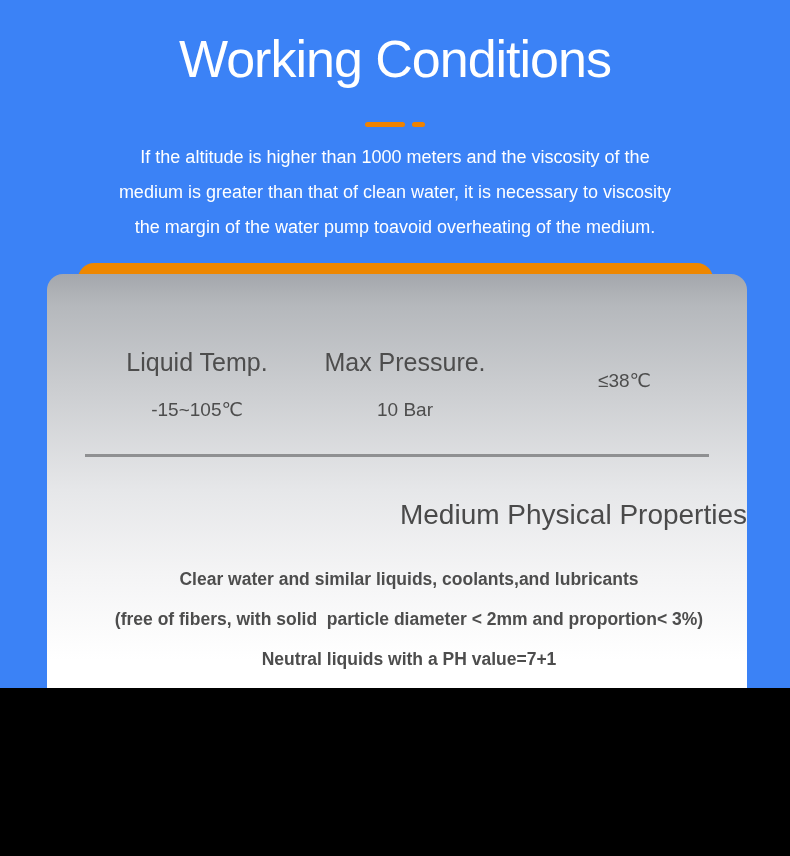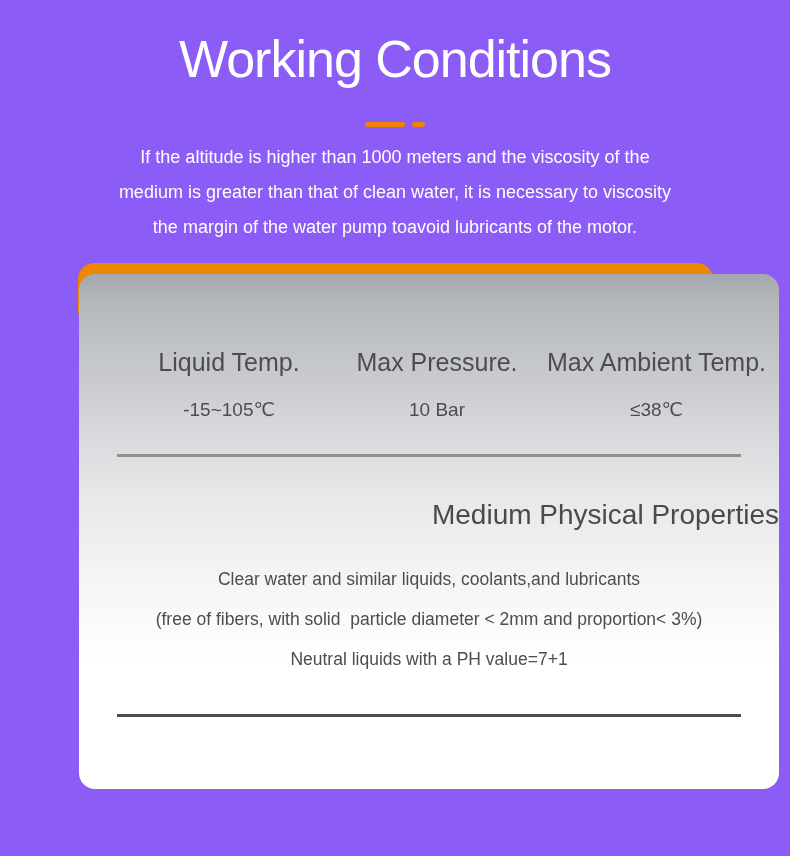--- a/index.html
+++ b/index.html
@@ -4,22 +4,22 @@
 <title>Working Conditions</title>
 <style>
   html, body {
     margin: 0;
     padding: 0;
     background: #000000;
   }
   .page {
     position: relative;
     width: 790px;
-    height: 856px;
-    background: #8b5cf6;
+    height: 688px;
+    background: #3b82f6;
     overflow: hidden;
     font-family: "Liberation Sans", "DejaVu Sans", sans-serif;
     margin: 0 auto;
   }
   .title {
     position: absolute;
     top: 30px;
     left: 0;
     width: 100%;
     margin: 0;
@@ -81,21 +81,20 @@
     height: 515px;
     border-radius: 16px;
     background: linear-gradient(180deg,
       #a4a7ac 0%,
       #b5b8bc 6%,
       #cbcdd0 22%,
       #e6e7e9 42%,
       #f4f4f5 58%,
       #ffffff 75%,
       #ffffff 100%);
-    margin-left: 32px;
   }
   .specs {
     position: absolute;
     top: 74px;
     left: 0;
     width: 100%;
     height: 120px;
   }
   .spec {
     position: absolute;
@@ -130,64 +129,64 @@
     margin: 0;
     text-align: right;
     font-size: 28px;
     line-height: 34px;
     font-weight: 400;
     color: #4A4A4A;
   }
   .medium-lines {
     position: absolute;
     top: 285px;
-    left: 0;
+    left: 12px;
     width: 100%;
     text-align: center;
     color: #4D4D4D;
     font-size: 17.5px;
     line-height: 40px;
+    font-weight: bold;
   }
   .medium-line {
     white-space: pre-wrap; 
   }
 </style>
 </head>
 <body>
 
 <div class="page">
 
   <h1 class="title">Working Conditions</h1>
 
   <div class="dashes">
     <span class="dash-long"></span>
     <span class="dash-short"></span>
   </div>
 
   <div class="intro">
     <div class="intro-line">If the altitude is higher than 1000 meters and the viscosity of the</div>
     <div class="intro-line">medium is greater than that of clean water, it is necessary to viscosity</div>
-    <div class="intro-line">the margin of the water pump toavoid lubricants of the motor.</div>
+    <div class="intro-line">the margin of the water pump toavoid overheating of the medium.</div>
   </div>
 
   <div class="orange-bar"></div>
 
   <div class="card">
 
     <div class="specs">
       <div class="spec spec-1">
         <div class="spec-label">Liquid Temp.</div>
         <div class="spec-value">-15~105℃</div>
       </div>
       <div class="spec spec-2">
         <div class="spec-label">Max Pressure.</div>
         <div class="spec-value">10 Bar</div>
       </div>
       <div class="spec spec-3">
-        <div class="spec-label">Max Ambient Temp.</div>
         <div class="spec-value">≤38℃</div>
       </div>
     </div>
 
     <div class="divider divider-top"></div>
 
     <h2 class="section-title">Medium Physical Properties</h2>
 
     <div class="medium-lines">
       <div class="medium-line">Clear water and similar liquids, coolants,and lubricants</div>

